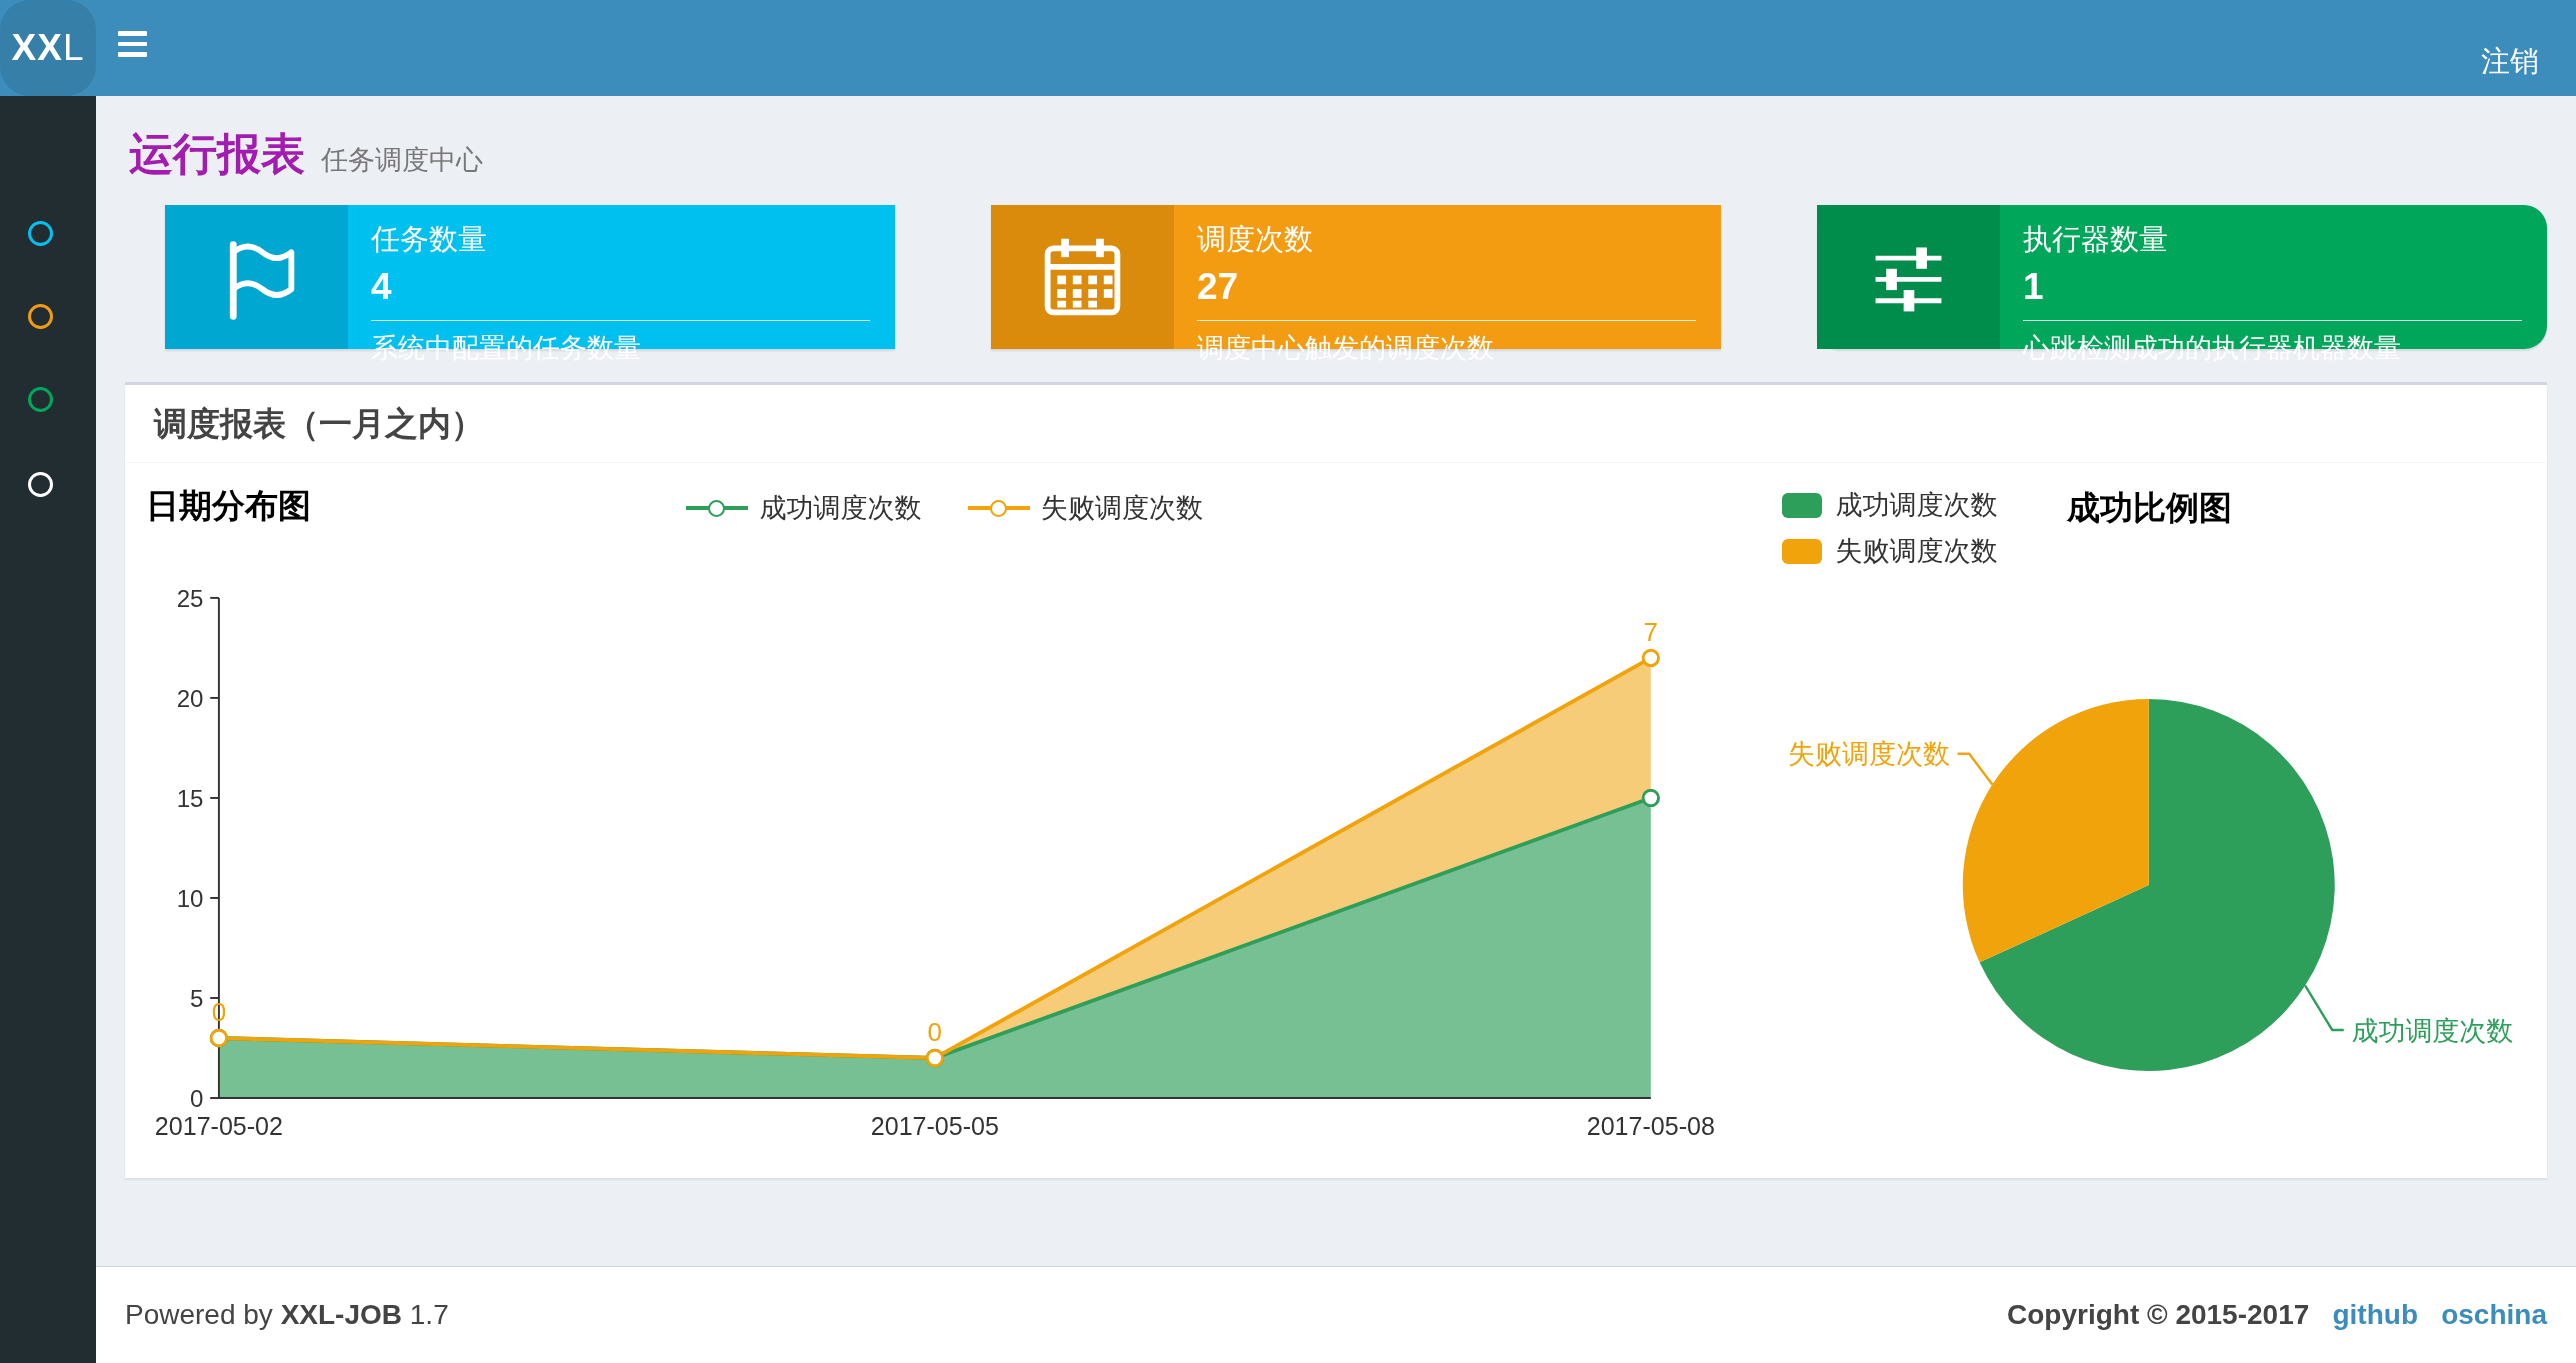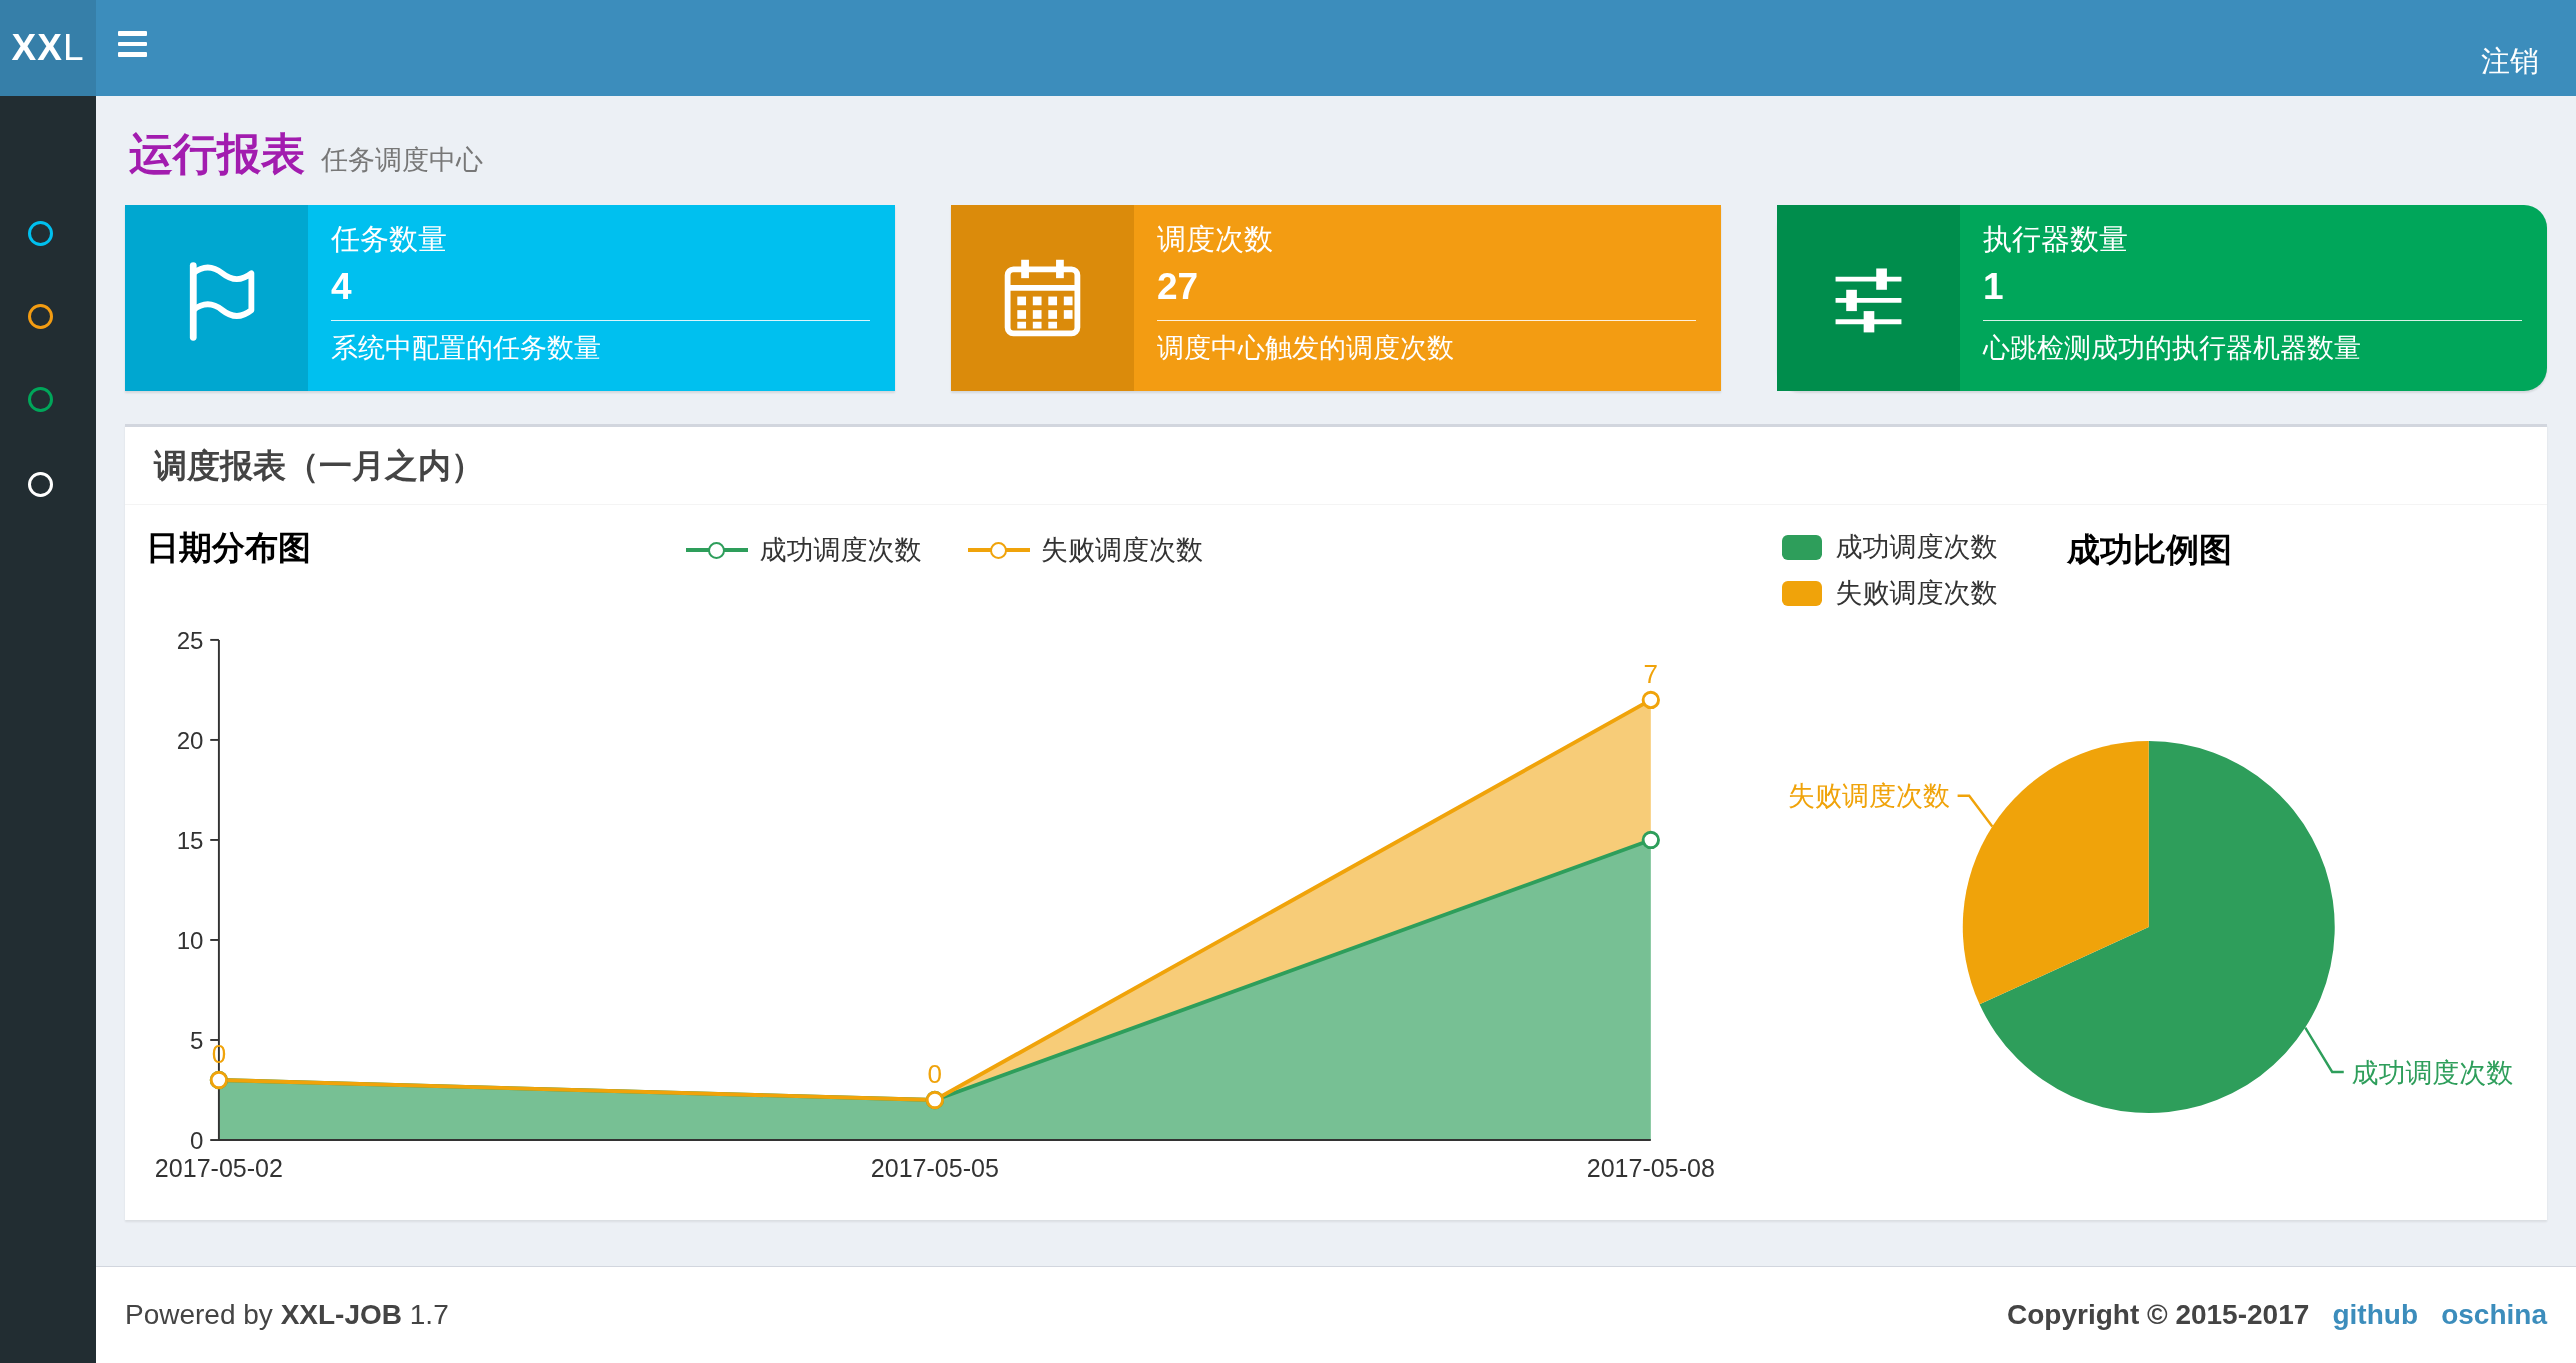--- a/index.html
+++ b/index.html
@@ -2,42 +2,42 @@
 <html><head>
 <meta charset="utf-8">
 <style>
   html,body{margin:0;padding:0;}
   body{font-family:"Liberation Sans","DejaVu Sans",sans-serif;background:#ecf0f5;}
   .page{position:relative;width:2576px;height:1363px;overflow:hidden;background:#ecf0f5;}
 
   
   .navbar{position:absolute;top:0;left:0;right:0;height:96px;background:#3c8dbc;z-index:10;}
   .logo{position:absolute;left:0;top:0;width:96px;height:96px;background:#367fa9;color:#fff;
-        display:flex;align-items:center;justify-content:center;font-size:37px;letter-spacing:1px;}
+        display:flex;align-items:center;justify-content:center;font-size:37px;letter-spacing:1px;border-radius:30px;}
   .logo b{font-weight:700;}
   .logo span.light{font-weight:300;}
   .menu-toggle{position:absolute;left:118px;top:31px;width:29px;height:35px;cursor:pointer;}
   .menu-toggle i{display:block;width:29px;height:4.8px;background:#fff;margin:0 0 5.8px 0;border-radius:1px;}
   .logout{position:absolute;right:0;top:0;height:124px;padding:0 37px;display:flex;align-items:center;
         color:#fff;font-size:29px;cursor:pointer;}
 
   
   .sidebar{position:absolute;left:0;top:96px;width:96px;bottom:0;background:#222d32;z-index:9;}
   .side-item{position:absolute;left:0;width:96px;height:58px;display:flex;align-items:center;cursor:pointer;}
   .circle-icon{width:25px;height:25px;border-radius:50%;border:3.9px solid #fff;box-sizing:border-box;margin-left:28px;}
 
   
   .content{position:absolute;left:96px;top:96px;right:0;bottom:0;background:#ecf0f5;}
   .page-header{padding:29px 29px 21px 33px;}
   .page-header h1{display:inline;margin:0;font-size:44px;font-weight:600;color:#a21caf;}
   .page-header small{font-size:27px;color:#777;font-weight:400;margin-left:11.6px;}
 
   
   .info-row{display:flex;gap:56px;padding:0 29px;}
-  .info-box{flex:1;height:186px;display:flex;color:#fff;box-shadow:0 1.9px 1.9px rgba(0,0,0,0.1);}
+  .info-box{flex:1;height:144px;display:flex;color:#fff;box-shadow:0 1.9px 1.9px rgba(0,0,0,0.1);margin-left:40px;}
   .info-icon{width:183px;display:flex;align-items:center;justify-content:center;flex:none;}
   .info-content{flex:1;padding:15.4px 25px 0 23px;}
   .ib-title{font-size:29px;}
   .ib-value{font-size:37px;font-weight:700;margin-top:5.8px;}
   .ib-divider{border-top:1.9px solid rgba(255,255,255,0.85);margin:11.6px 0 9.6px;}
   .ib-desc{font-size:27px;}
 
   
   .panel{margin:33px 29px 0;background:#fff;border-top:3.9px solid #d2d6de;box-shadow:0 1.9px 1.9px rgba(0,0,0,0.08);}
   .panel-header{height:77px;line-height:77px;padding:0 29px;font-size:33px;color:#444;font-weight:600;

